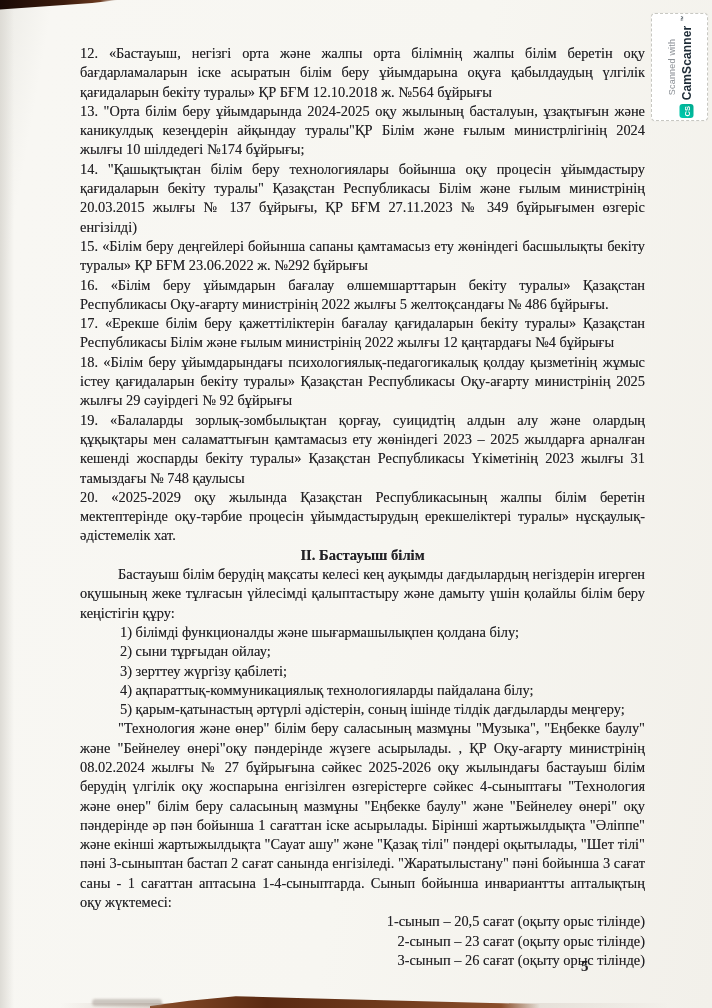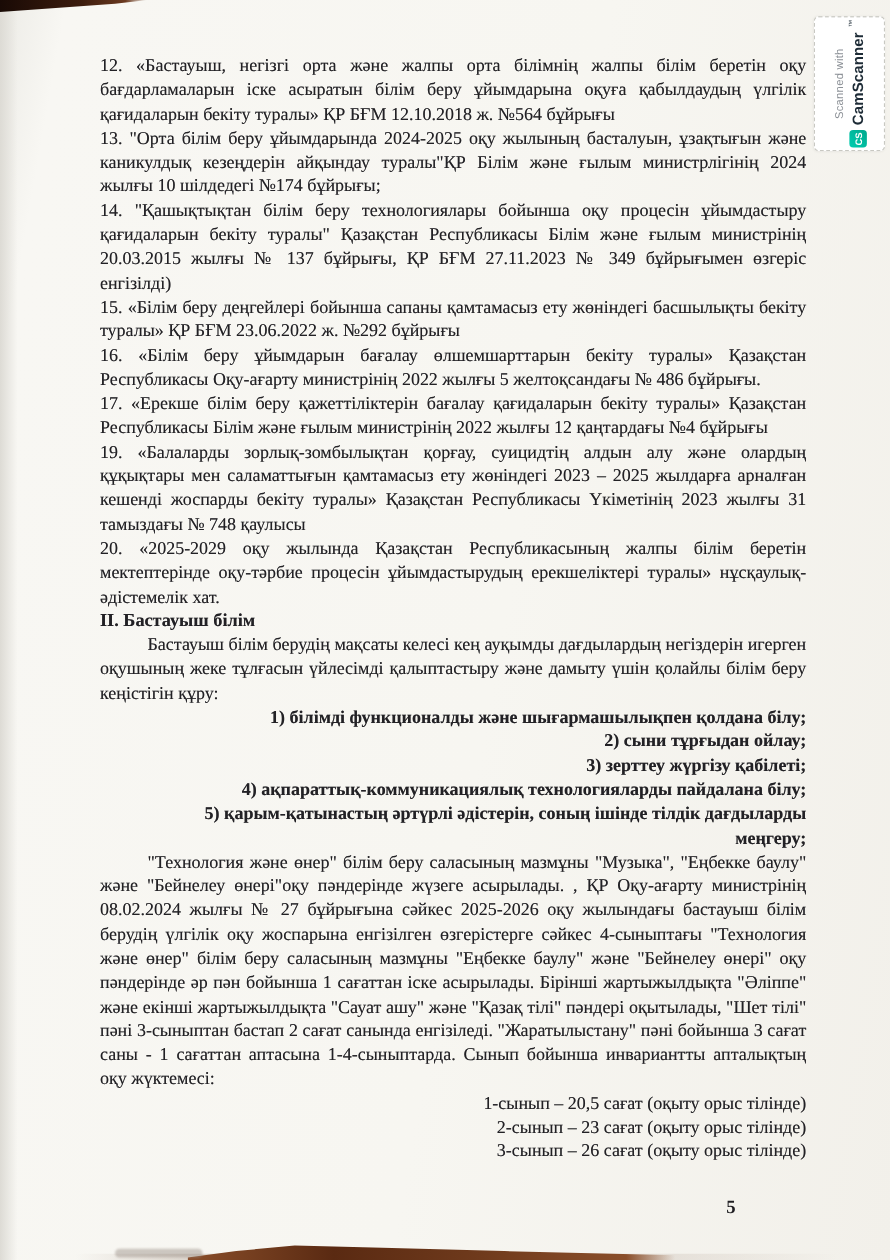--- a/index.html
+++ b/index.html
@@ -19,23 +19,23 @@
   .artifact-bottom-shadow{position:absolute;bottom:0;left:60px;width:610px;height:5px;
     background:linear-gradient(to right,rgba(130,100,80,0),rgba(130,100,80,.28) 20%,rgba(130,100,80,.18) 70%,rgba(130,100,80,0));}
   .artifact-smudge{position:absolute;bottom:2px;left:92px;width:70px;height:7px;border-radius:4px;
     background:rgba(150,140,130,.45);filter:blur(1px);}
   .content{
     position:absolute;left:80px;top:44px;width:565px;
     font-size:14.4px;line-height:19.3px;color:#222125;
     text-align:justify;text-shadow:0 0 .4px rgba(20,20,25,.45);
   }
   .content p{margin:0;}
-  .heading{margin:0;font-size:14.6px;font-weight:bold;text-align:left;}
+  .heading{margin:0;font-size:14.6px;font-weight:bold;text-align:center;}
   .indent{text-indent:38px;}
-  .skill{margin-left:40px !important;text-align:right;font-weight:bold;}
+  .skill{margin-left:40px !important;text-align:left;}
   .load{margin-left:28px !important;text-align:right;}
   .page-number{position:absolute;left:581px;top:958px;font-size:15px;font-weight:bold;
     color:#1f1e22;font-family:"Liberation Serif",serif;}
   .badge{position:absolute;left:651px;top:13px;width:55px;height:106px;
     background:#ffffff;border:1px dashed #c8c8c2;border-radius:4px;box-shadow:0 0 2px rgba(0,0,0,.06);}
   .badge-inner{position:absolute;left:50%;top:50%;width:100px;
     transform:translate(-50%,-50%) rotate(-90deg);
     display:flex;flex-direction:column;align-items:center;gap:3px;
     font-family:"Liberation Sans","DejaVu Sans",sans-serif;}
   .badge-line1{font-size:9px;color:#8b9096;letter-spacing:.2px;}
@@ -54,20 +54,21 @@
   <div class="left-strip"></div>
   <div class="artifact-top"></div>
 
   <div class="content">
     <p class="li">12. «Бастауыш, негізгі орта және жалпы орта білімнің жалпы білім беретін оқу бағдарламаларын іске асыратын білім беру ұйымдарына оқуға қабылдаудың үлгілік қағидаларын бекіту туралы» ҚР БҒМ 12.10.2018 ж. №564 бұйрығы</p>
     <p class="li">13. "Орта білім беру ұйымдарында 2024-2025 оқу жылының басталуын, ұзақтығын және каникулдық кезеңдерін айқындау туралы"ҚР Білім және ғылым министрлігінің 2024 жылғы 10 шілдедегі №174 бұйрығы;</p>
     <p class="li">14. "Қашықтықтан білім беру технологиялары бойынша оқу процесін ұйымдастыру қағидаларын бекіту туралы" Қазақстан Республикасы Білім және ғылым министрінің 20.03.2015 жылғы № 137 бұйрығы, ҚР БҒМ 27.11.2023 № 349 бұйрығымен өзгеріс енгізілді)</p>
     <p class="li">15. «Білім беру деңгейлері бойынша сапаны қамтамасыз ету жөніндегі басшылықты бекіту туралы» ҚР БҒМ 23.06.2022 ж. №292 бұйрығы</p>
     <p class="li">16. «Білім беру ұйымдарын бағалау өлшемшарттарын бекіту туралы» Қазақстан Республикасы Оқу-ағарту министрінің 2022 жылғы 5 желтоқсандағы № 486 бұйрығы.</p>
     <p class="li">17. «Ерекше білім беру қажеттіліктерін бағалау қағидаларын бекіту туралы» Қазақстан Республикасы Білім және ғылым министрінің 2022 жылғы 12 қаңтардағы №4 бұйрығы</p>
+    <p class="li">18. «Білім беру ұйымдарындағы психологиялық-педагогикалық қолдау қызметінің жұмыс істеу қағидаларын бекіту туралы» Қазақстан Республикасы Оқу-ағарту министрінің 2025 жылғы 29 сәуірдегі № 92 бұйрығы</p>
     <p class="li">19. «Балаларды зорлық-зомбылықтан қорғау, суицидтің алдын алу және олардың құқықтары мен саламаттығын қамтамасыз ету жөніндегі 2023 – 2025 жылдарға арналған кешенді жоспарды бекіту туралы» Қазақстан Республикасы Үкіметінің 2023 жылғы 31 тамыздағы № 748 қаулысы</p>
     <p class="li">20. «2025-2029 оқу жылында Қазақстан Республикасының жалпы білім беретін мектептерінде оқу-тәрбие процесін ұйымдастырудың ерекшеліктері туралы» нұсқаулық-әдістемелік хат.</p>
 
     <p class="heading">II. Бастауыш білім</p>
     <p class="para indent">Бастауыш білім берудің мақсаты келесі кең ауқымды дағдылардың негіздерін игерген оқушының жеке тұлғасын үйлесімді қалыптастыру және дамыту үшін қолайлы білім беру кеңістігін құру:</p>
 
     <p class="skill">1) білімді функционалды және шығармашылықпен қолдана білу;</p>
     <p class="skill">2) сыни тұрғыдан ойлау;</p>
     <p class="skill">3) зерттеу жүргізу қабілеті;</p>
     <p class="skill">4) ақпараттық-коммуникациялық технологияларды пайдалана білу;</p>

